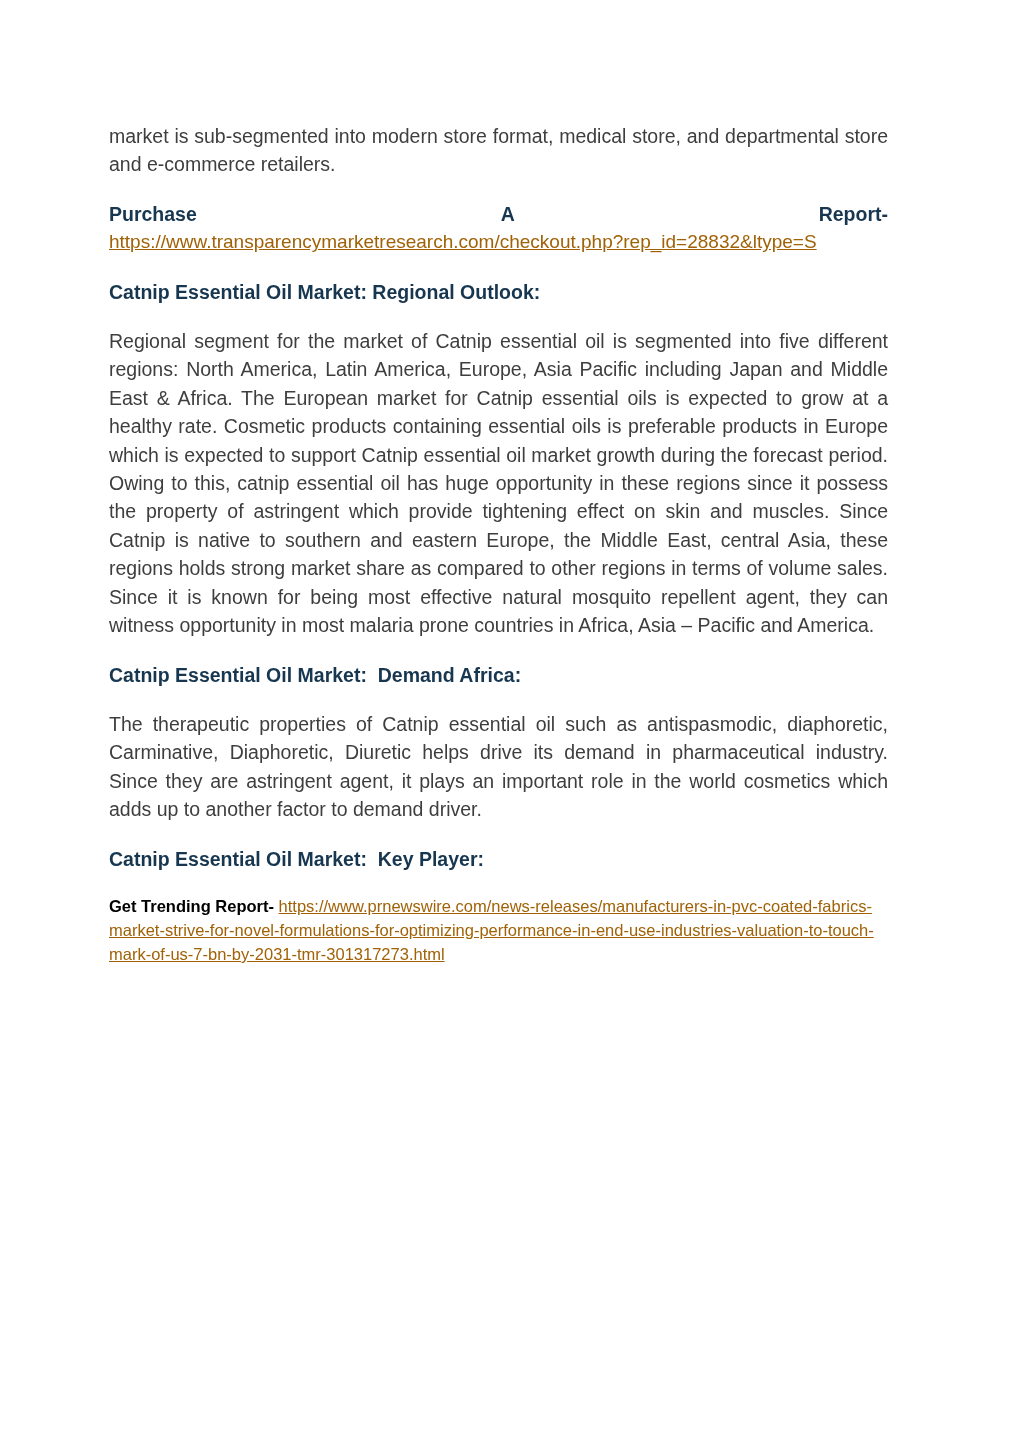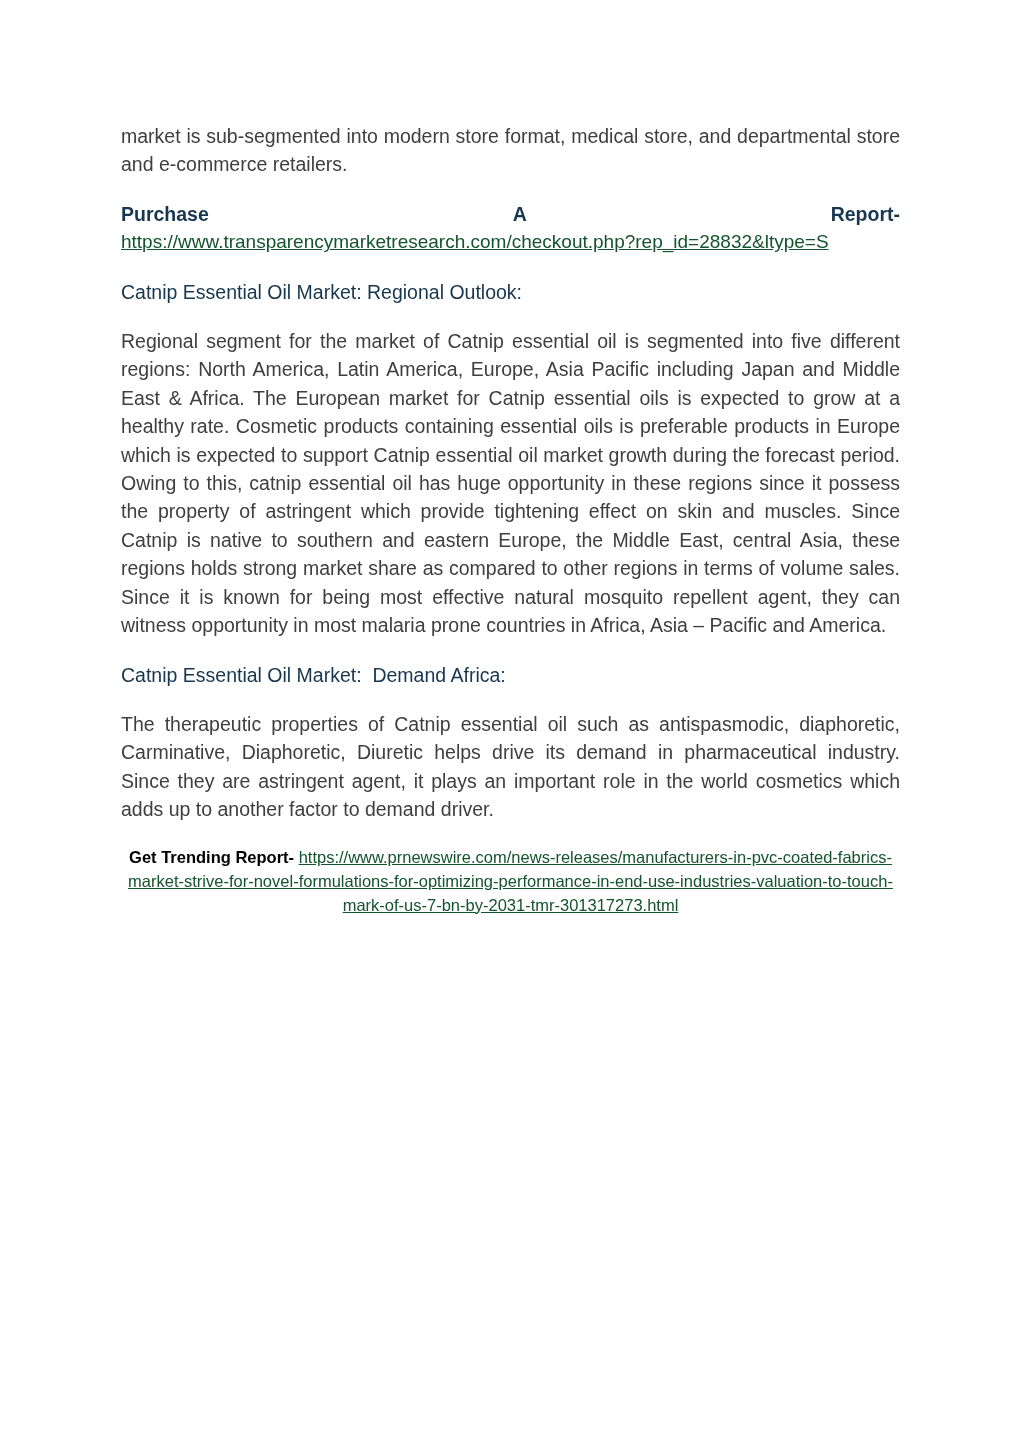--- a/index.html
+++ b/index.html
@@ -8,63 +8,63 @@
   }
   body {
     width: 1023px;
     height: 1448px;
     position: relative;
     font-family: "Liberation Sans", "DejaVu Sans", sans-serif;
     overflow: hidden;
   }
   .page {
     position: absolute;
-    left: 121px;
+    left: 109px;
     top: 122px;
     width: 779px;
   }
   .body-para {
     font-size: 19.5px;
     line-height: 28.4px;
     color: #3E3E3E;
     text-align: justify;
     margin-bottom: 21px;
   }
   .section-heading {
     font-size: 19.5px;
     line-height: 28.4px;
-    font-weight: normal;
+    font-weight: bold;
     color: #17364F;
     margin-bottom: 21px;
     white-space: pre-wrap;
   }
   .purchase-block {
     margin-bottom: 21px;
   }
   .purchase-line {
     display: flex;
     justify-content: space-between;
     font-size: 19.5px;
     line-height: 28.4px;
     font-weight: bold;
     color: #17364F;
   }
   a.doc-link {
-    color: #14532d;
+    color: #a16207;
     cursor: pointer;
   }
   .purchase-link-line {
     font-size: 19px;
     line-height: 28.4px;
     white-space: nowrap;
   }
   .trending-block {
     font-size: 16.5px;
     line-height: 24px;
-    text-align: center;
+    text-align: left;
     overflow-wrap: break-word;
   }
   .trending-label {
     font-weight: bold;
     color: #000000;
   }
 </style>
 </head>
 <body>
 
@@ -84,19 +84,20 @@
   </div>
 
   <h2 class="section-heading">Catnip Essential Oil Market: Regional Outlook:</h2>
 
   <p class="body-para">Regional segment for the market of Catnip essential oil is segmented into five different regions: North America, Latin America, Europe, Asia Pacific including Japan and Middle East &amp; Africa. The European market for Catnip essential oils is expected to grow at a healthy rate. Cosmetic products containing essential oils is preferable products in Europe which is expected to support Catnip essential oil market growth during the forecast period. Owing to this, catnip essential oil has huge opportunity in these regions since it possess the property of astringent which provide tightening effect on skin and muscles. Since Catnip is native to southern and eastern Europe, the Middle East, central Asia, these regions holds strong market share as compared to other regions in terms of volume sales. Since it is known for being most effective natural mosquito repellent agent, they can witness opportunity in most malaria prone countries in Africa, Asia – Pacific and America.</p>
 
   <h2 class="section-heading">Catnip Essential Oil Market:  Demand Africa:</h2>
 
   <p class="body-para">The therapeutic properties of Catnip essential oil such as antispasmodic, diaphoretic, Carminative, Diaphoretic, Diuretic helps drive its demand in pharmaceutical industry. Since they are astringent agent, it plays an important role in the world cosmetics which adds up to another factor to demand driver.</p>
 
+  <h2 class="section-heading">Catnip Essential Oil Market:  Key Player:</h2>
 
 
   <div class="trending-block">
     <span class="trending-label">Get Trending Report- </span><a href="#" class="doc-link">https://www.prnewswire.com/news-releases/manufacturers-in-pvc-coated-fabrics-market-strive-for-novel-formulations-for-optimizing-performance-in-end-use-industries-valuation-to-touch-mark-of-us-7-bn-by-2031-tmr-301317273.html</a>
   </div>
 
 </div>
 
 </body></html>

